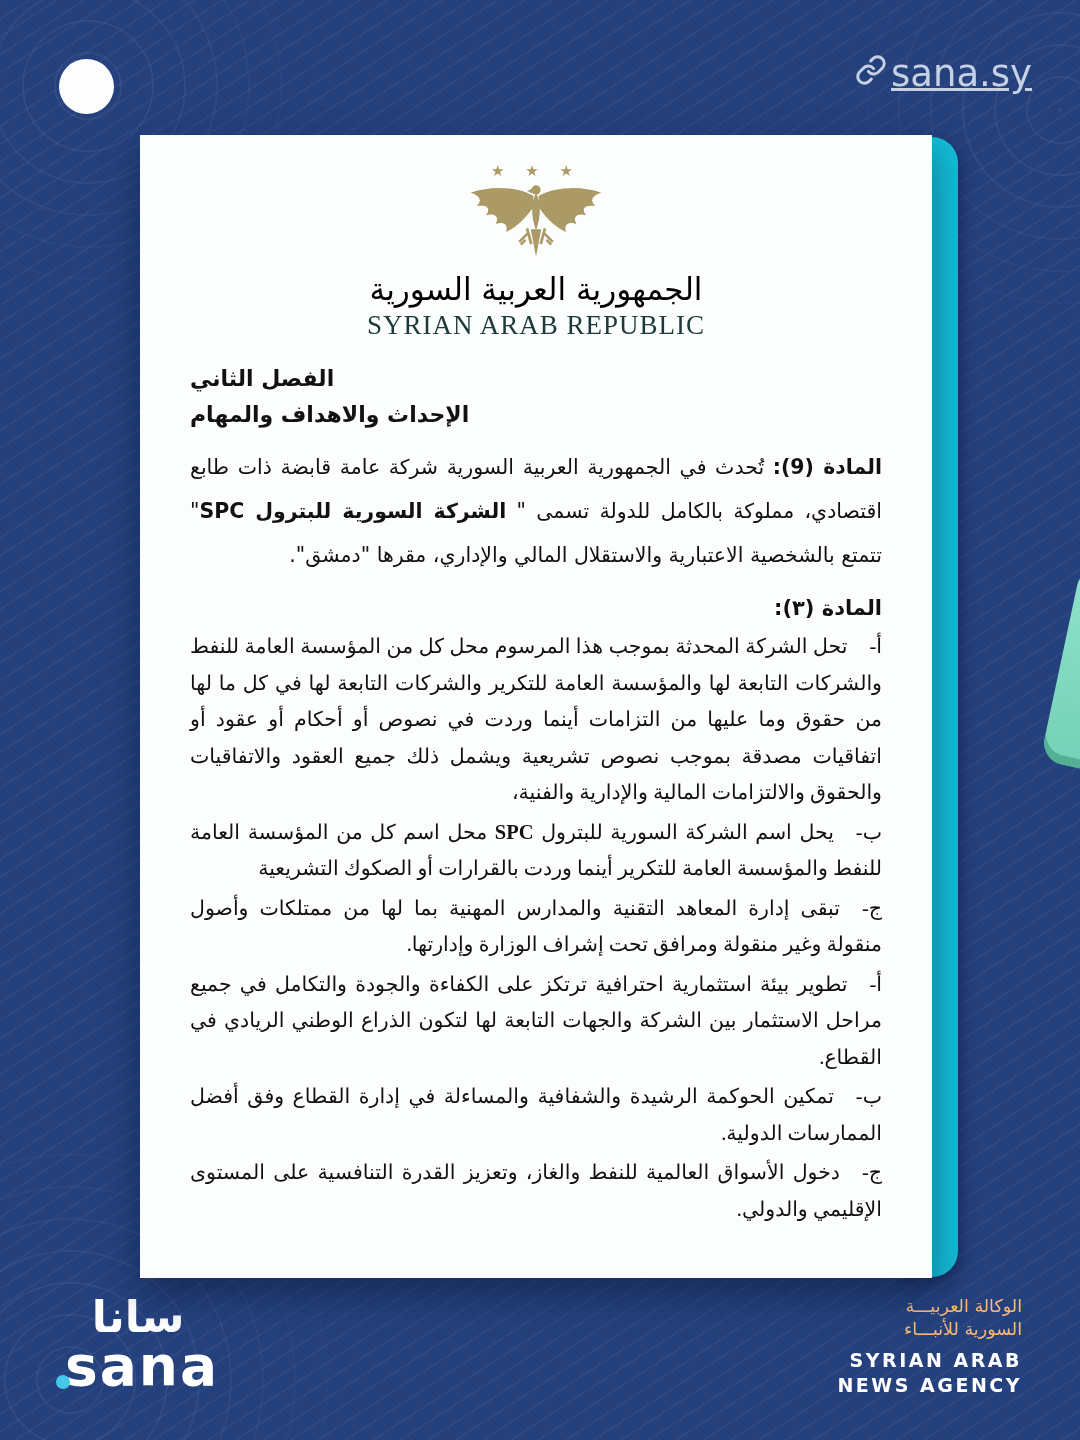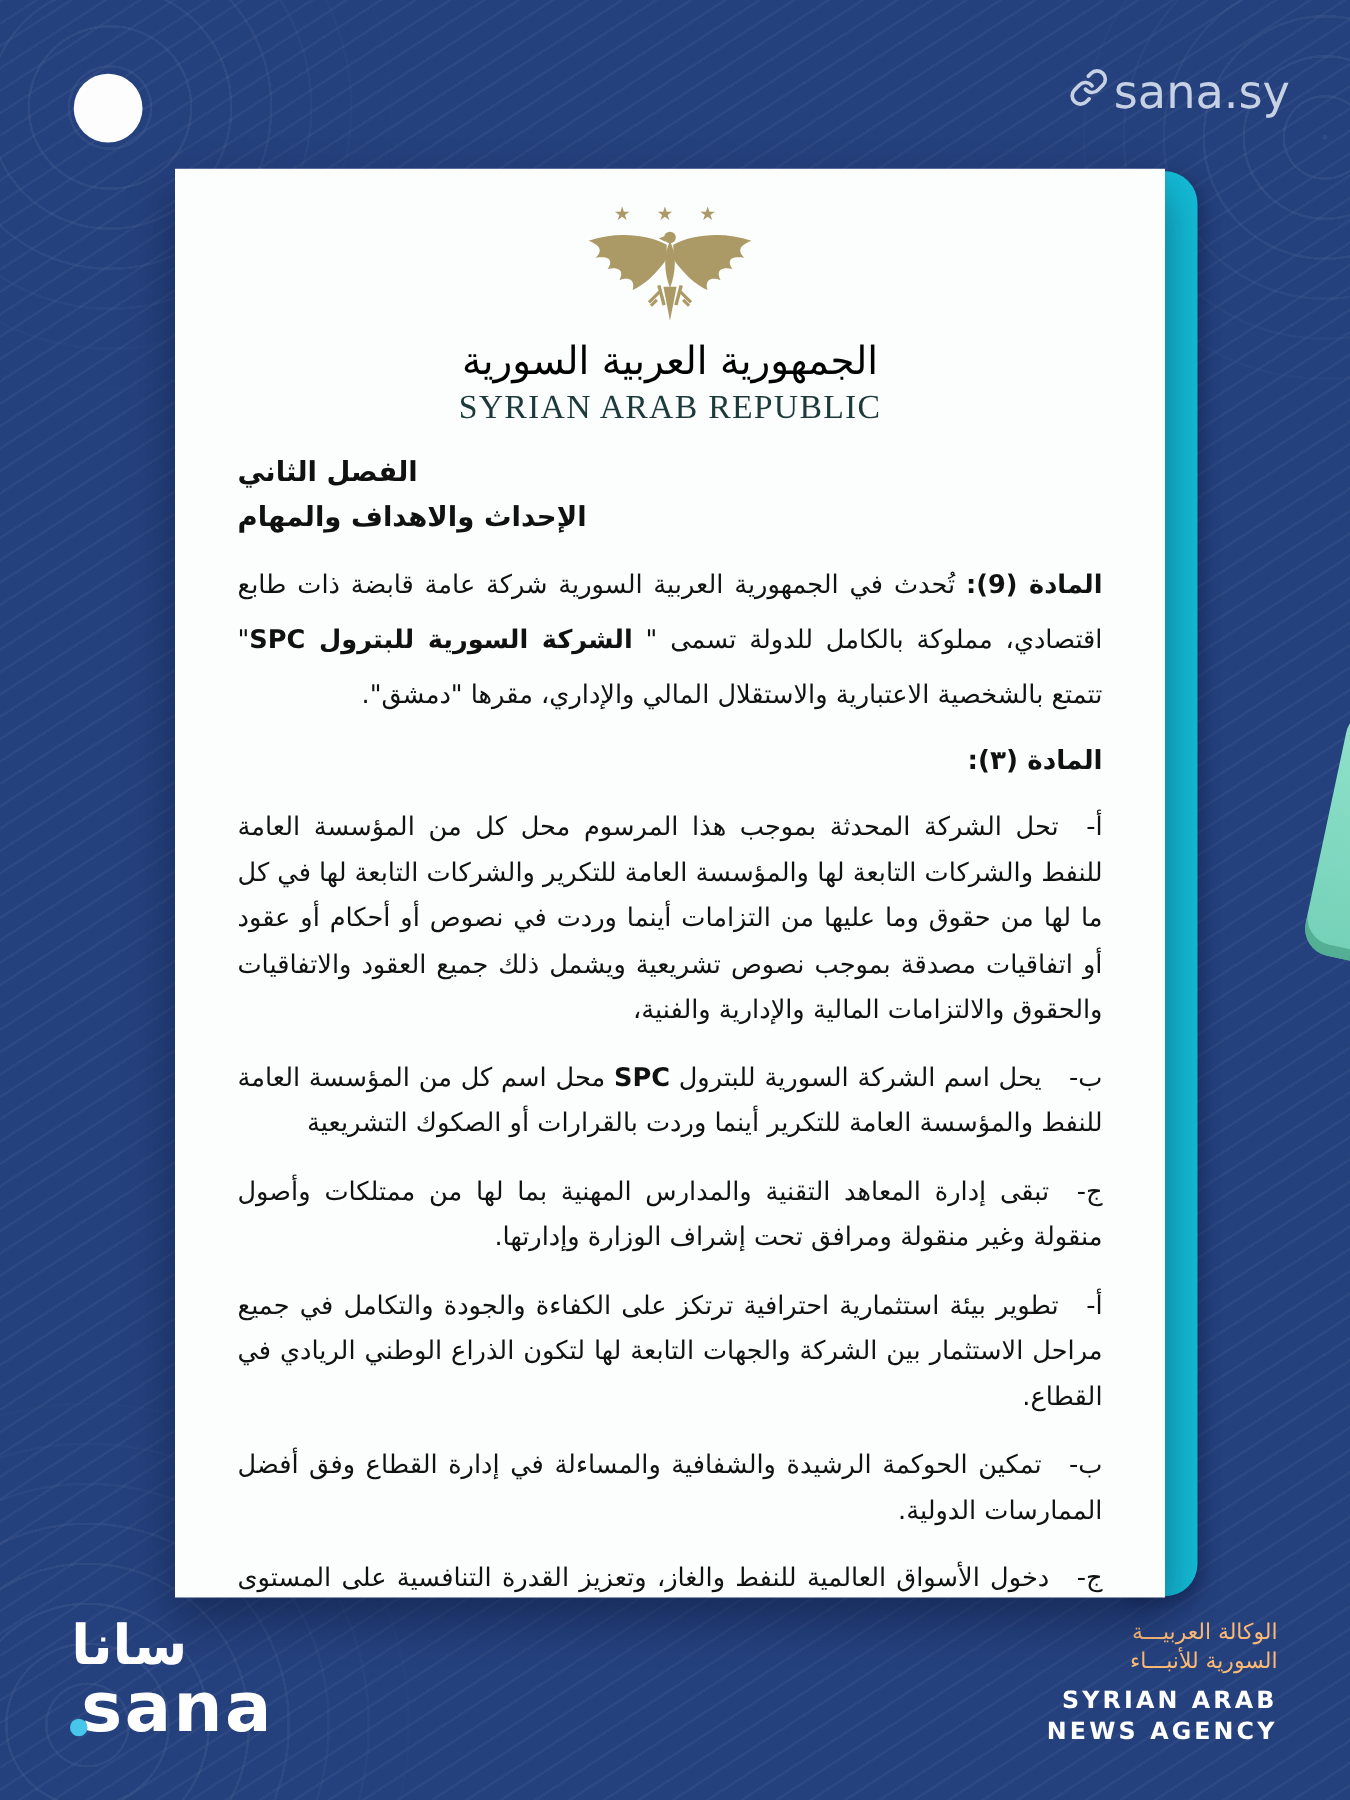--- a/index.html
+++ b/index.html
@@ -25,21 +25,21 @@
   .ripple-bl { left:-240px; top:1070px; width:620px; height:620px; }
 
   .white-dot {
     position:absolute; left:59px; top:59px; width:55px; height:55px;
     border-radius:50%; background:#fdfdfd; z-index:1;
   }
 
   .sitebar {
     position:absolute; top:52px; right:48px; z-index:2;
     display:flex; align-items:center; gap:4px;
-    color:#c7d1e4; font-size:37px;
+    color:#c7d1e4; font-size:37px;text-decoration:underline;
   }
   .sitebar svg { width:32px; height:32px; stroke:#c7d1e4; fill:none; stroke-width:2.2; stroke-linecap:round; stroke-linejoin:round; }
 
   
   .mint-card {
     position:absolute; left:1040px; top:560px; width:320px; height:200px;
     transform-origin:left bottom; transform:rotate(12deg);
     border-radius:22px; z-index:1;
     background:linear-gradient(180deg,#90e2cb,#74d1b7);
     box-shadow:inset 0 -9px 0 rgba(56,148,120,0.55);
@@ -69,26 +69,26 @@
     font-size:27px; letter-spacing:1px; color:#1d3a3a; margin-top:3px;
   }
 
   .chapter { text-align:left; font-weight:700; font-size:22px; line-height:36px; margin-top:20px; }
 
   .article-p { margin-top:12px; font-size:20.5px; line-height:44px; text-align:justify; }
   .b { font-weight:700; }
 
   .article-h { font-weight:700; font-size:21px; margin-top:14px; line-height:34px; }
 
-  .item { margin-top:18px; font-size:20.5px; line-height:36.5px; text-align:justify; }
+  .item { margin-top:3px; font-size:20.5px; line-height:36.5px; text-align:justify;font-family:Liberation Serif, serif; }
   .item .letter { margin-left:22px; }
 
   
   .logo { position:absolute; left:57px; top:1294px; z-index:2; color:#fff; direction:ltr; }
-  .logo-ar { font-size:44px; font-weight:700; letter-spacing:1px; line-height:46px; }
+  .logo-ar { font-size:44px; font-weight:700; letter-spacing:1px; line-height:46px;text-align:center; }
   .logo-latin-wrap { position:relative; margin-top:0; padding-left:8px; }
   .logo-latin { font-size:55px; font-weight:700; letter-spacing:2px; line-height:52px; }
   .logo-dot { position:absolute; left:-1px; bottom:3px; width:14px; height:14px; border-radius:50%; background:#45c6ea; }
 
   .agency { position:absolute; right:58px; top:1295px; z-index:2; text-align:right; }
   .agency-ar { direction:rtl; font-size:17.5px; line-height:23px; color:#fdba74; }
   .agency-en { direction:ltr; font-size:19px; font-weight:700; letter-spacing:2.5px; color:#ffffff; line-height:25px; margin-top:7px; }
 </style>
 </head>
 <body>

